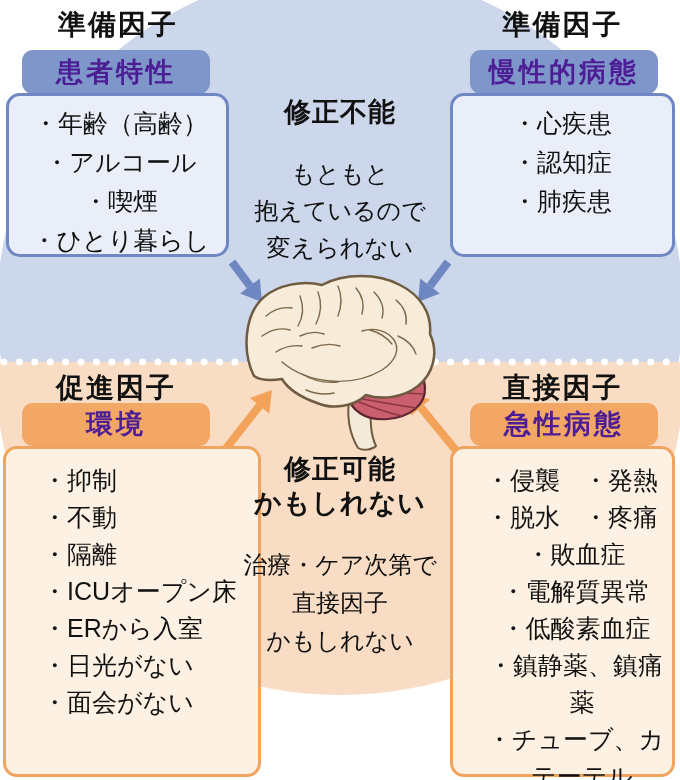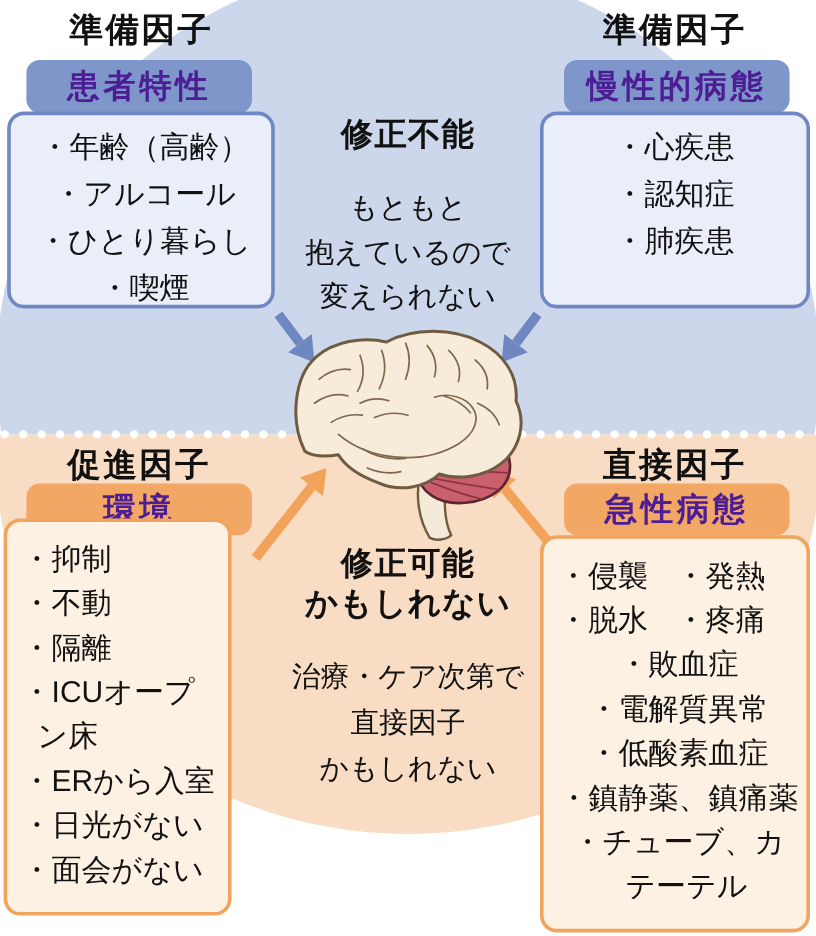--- a/index.html
+++ b/index.html
@@ -118,22 +118,22 @@
       </g>
     </g>
   </svg>
 
   <div class="abs category" style="left:6px;top:8px;width:224px;">準備因子</div>
   <div class="abs tab blue" style="left:22px;top:50px;width:188px;">患者特性</div>
   <div class="abs box" style="left:6px;top:93px;width:223px;height:164px;">
     <ul class="factor-list toplist" style="padding:8px 6px 0 12px;text-align:center;">
       <li>・年齢（高齢）</li>
       <li>・アルコール</li>
+      <li>・喫煙</li>
       <li>・ひとり暮らし</li>
-      <li>・喫煙</li>
     </ul>
   </div>
 
   <div class="abs category" style="left:450px;top:8px;width:225px;">準備因子</div>
   <div class="abs tab blue" style="left:470px;top:50px;width:188px;">慢性的病態</div>
   <div class="abs box" style="left:450px;top:93px;width:225px;height:164px;">
     <ul class="factor-list toplist" style="padding:8px 6px 0 59px;">
       <li>・心疾患</li>
       <li>・認知症</li>
       <li>・肺疾患</li>
@@ -142,35 +142,35 @@
 
   <div class="abs center-title" style="left:240px;top:95px;width:200px;">修正不能</div>
   <div class="abs center-body" style="left:215px;top:157px;width:250px;">
     <div>もともと</div>
     <div>抱えているので</div>
     <div>変えられない</div>
   </div>
 
   <div class="abs category" style="left:3px;top:371px;width:226px;">促進因子</div>
   <div class="abs tab orange" style="left:22px;top:403px;width:188px;">環境</div>
-  <div class="abs box orange" style="left:3px;top:432px;width:190px;height:331px;">
+  <div class="abs box orange" style="left:3px;top:446px;width:258px;height:331px;padding-left:24px;">
     <ul class="factor-list botlist" style="padding:13px 6px 0 12px;">
       <li>・抑制</li>
       <li>・不動</li>
       <li>・隔離</li>
       <li>・ICUオープン床</li>
       <li>・ERから入室</li>
       <li>・日光がない</li>
       <li>・面会がない</li>
     </ul>
   </div>
 
   <div class="abs category" style="left:450px;top:371px;width:225px;">直接因子</div>
   <div class="abs tab orange" style="left:470px;top:403px;width:188px;">急性病態</div>
-  <div class="abs box orange" style="left:450px;top:446px;width:225px;height:331px;">
+  <div class="abs box orange" style="left:450px;top:446px;width:225px;height:331px;padding-left:20px;">
     <ul class="pairgrid" style="padding:13px 6px 0 12px;">
       <li>・侵襲</li>
       <li>・発熱</li>
       <li>・脱水</li>
       <li>・疼痛</li>
     </ul>
     <ul class="factor-list botlist" style="padding:0 6px 0 12px;text-align:center;">
       <li>・敗血症</li>
       <li>・電解質異常</li>
       <li>・低酸素血症</li>

